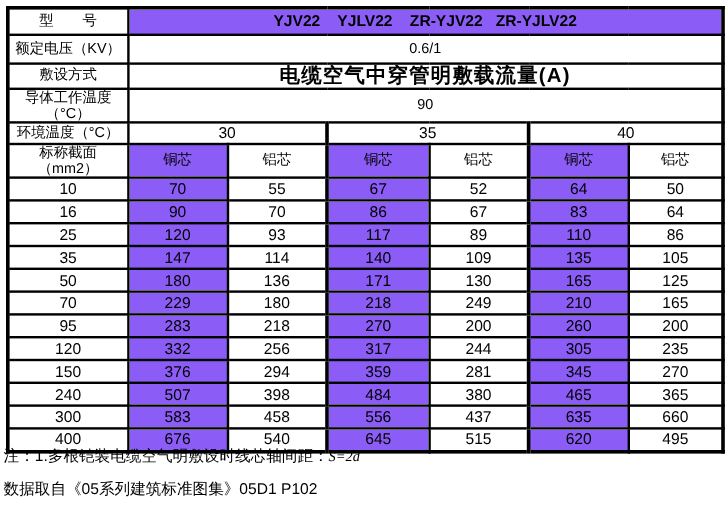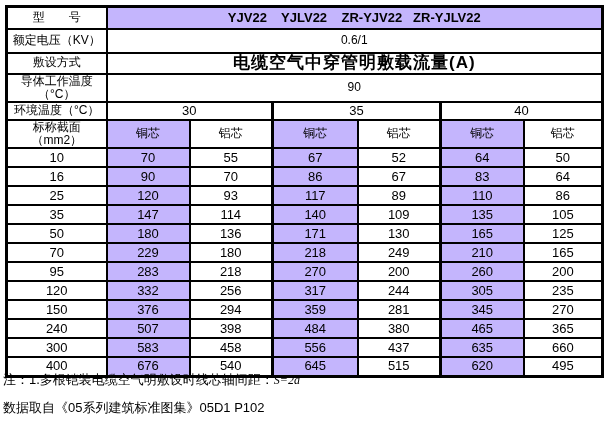--- a/index.html
+++ b/index.html
@@ -31,21 +31,21 @@
     line-height:1.1;
     overflow:hidden;
   }
   tr.r-model{height:22px;margin-left:20px;}
   tr.r-volt{height:24px;}
   tr.r-method{height:21px;}
   tr.r-cond{height:26px;}
   tr.r-amb{height:18px;}
   tr.r-core{height:20px;}
   tr.r-data{height:19px;}
-  .gray{background:#c4b5fd;}
+  .gray{background:#8b5cf6;}
   .model-val{
     font-weight:bold;
     font-size:13px;
     white-space:pre;
   }
   .method-val{
     font-weight:bold;
     font-size:17px;
     letter-spacing:1px;
     margin-left:48px;

